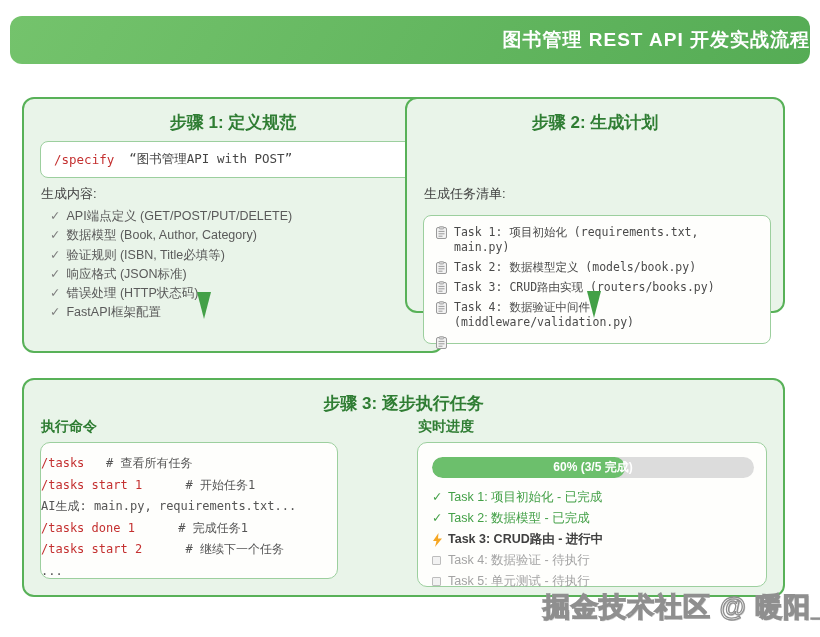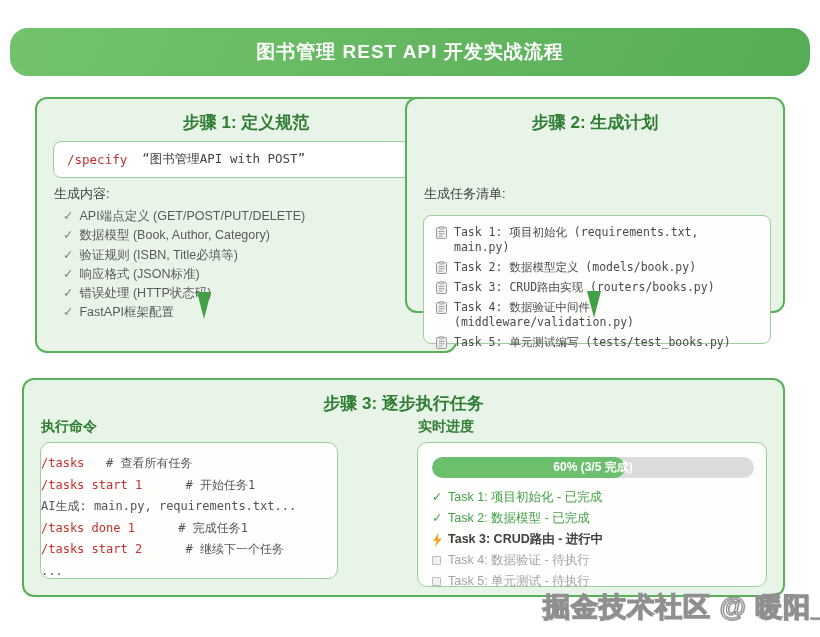--- a/index.html
+++ b/index.html
@@ -2,31 +2,31 @@
 <html><head>
 <meta charset="utf-8">
 <style>
   html,body{margin:0;padding:0;background:#ffffff;}
   #screen{
     position:relative;width:820px;height:637px;background:#ffffff;overflow:hidden;
     font-family:"Liberation Sans","DejaVu Sans",sans-serif;color:#3c3c3c;
   }
   
   .banner{
-    position:absolute;left:10px;top:28px;width:800px;height:48px;border-radius:18px;
+    position:absolute;left:10px;top:16px;width:800px;height:48px;border-radius:12px;
     background:linear-gradient(120deg,#74c36c,#55ac55);
-    display:flex;align-items:center;justify-content:center;
+    display:flex;align-items:center;justify-content:flex-end;
   }
   .banner-title{color:#ffffff;font-size:19px;font-weight:bold;letter-spacing:1px;}
   
   .panel{
     position:absolute;background:#e9f4e9;border:2px solid #58b158;border-radius:12px;
     box-sizing:border-box;
   }
-  .p1{left:35px;top:97px;width:422px;height:256px;}
+  .p1{left:22px;top:97px;width:422px;height:256px;}
   .p2{left:405px;top:97px;width:380px;height:216px;}
   .p3{left:22px;top:378px;width:763px;height:219px;}
   .panel-title{
     text-align:center;margin-top:12px;font-size:17px;font-weight:bold;color:#2f7d33;
   }
   
   .cmdbox{
     position:absolute;left:16px;right:16px;top:42px;height:37px;box-sizing:border-box;
     background:#ffffff;border:1px solid #9ccf9e;border-radius:8px;
     display:flex;align-items:center;padding-left:13px;
@@ -168,21 +168,20 @@
         <span><span>Task 4: 数据验证中间件</span><span class="task-cont">(middleware/validation.py)</span></span>
       </div>
       <div class="task-row">
         <svg width="11" height="13" viewBox="0 0 11 13">
             <rect x="0.5" y="1.5" width="10" height="11" rx="1.5" fill="#f2f2f2" stroke="#9a9a9a"></rect>
             <rect x="3.2" y="0.5" width="4.6" height="2.6" rx="1" fill="#cfcfcf" stroke="#9a9a9a" stroke-width="0.7"></rect>
             <line x1="2.5" y1="5.4" x2="8.5" y2="5.4" stroke="#9a9a9a"></line>
             <line x1="2.5" y1="7.8" x2="8.5" y2="7.8" stroke="#9a9a9a"></line>
             <line x1="2.5" y1="10.2" x2="6.5" y2="10.2" stroke="#9a9a9a"></line>
           </svg>
-        <span><span>Task 5: 单元测试编写 (tests/test_books.py)</span><span class="task-cont"></span></span>
       </div>
     </div>
   </div>
 
   <div class="down-arrow arrow1"></div>
   <div class="down-arrow arrow2"></div>
 
   <div class="panel p3">
     <div class="panel-title">步骤 3: 逐步执行任务</div>
     <div class="col-label lbl-left">执行命令</div>

